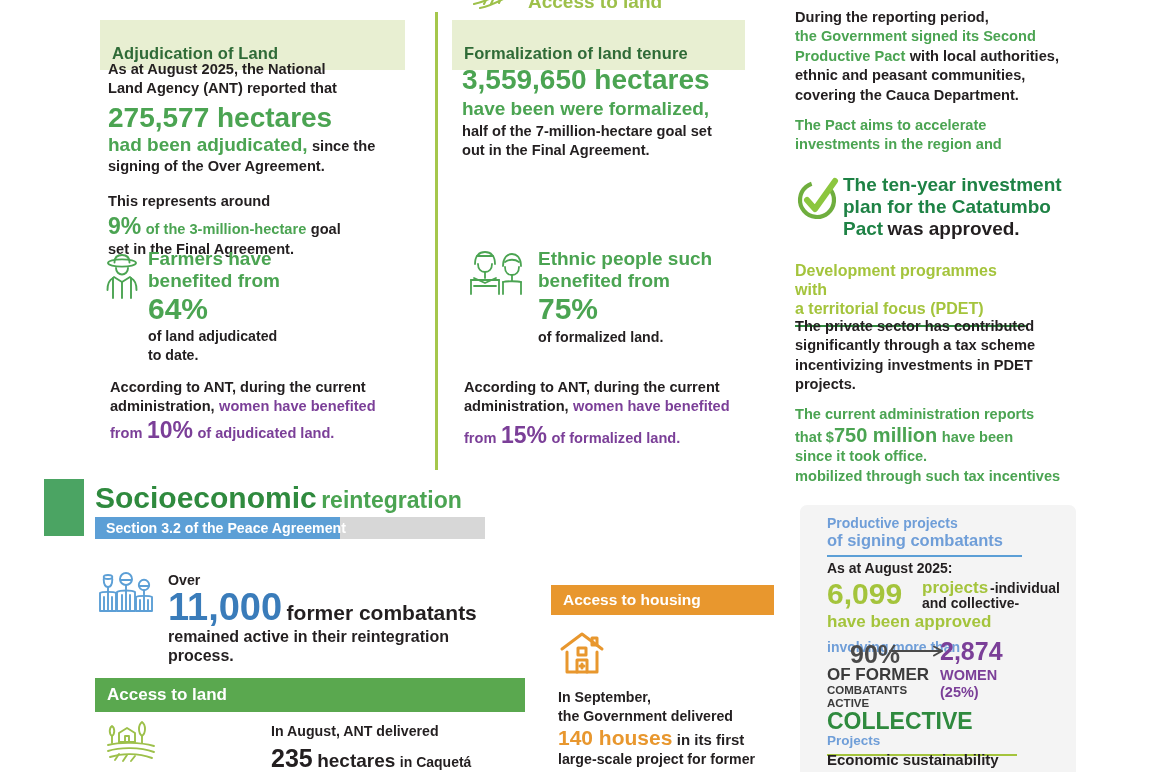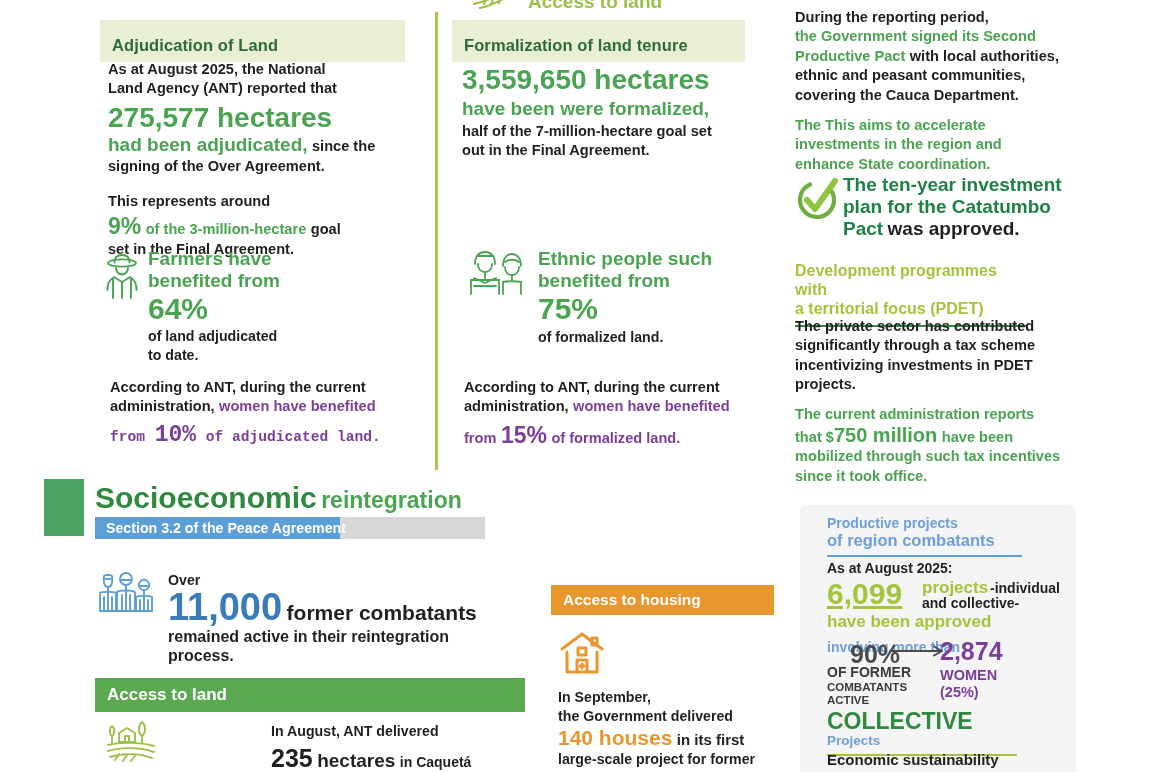--- a/index.html
+++ b/index.html
@@ -15,21 +15,21 @@
 
   
   .blk{color:#231f20;}
 
   
   .hdr-chip{
     background:#e8efd2;
     color:#2f6b37;
     font-weight:bold;
     font-size:16.5px;
-    padding:16px 0 7px 12px;
+    padding:24px 0 7px 12px;
     box-sizing:border-box;
     letter-spacing:.1px;
   }
 
   
   #top-access-title{
     left:528px;top:-9px;width:260px;
     color:#9dc04a;font-weight:bold;font-size:19px;
     white-space:nowrap;
   }
@@ -134,21 +134,21 @@
   <div class="sm blk" style="margin-top:2px;">of land adjudicated</div>
   <div class="sm blk">to date.</div>
 </div>
 
 <div class="abs" style="left:110px;top:378px;width:320px;">
   <div class="para blk">According to ANT, during the current</div>
   <div>
     <span class="para blk">administration,</span>
     <span class="para purple">women have benefited</span>
   </div>
-  <div style="margin-top:5px;font-family:Liberation Mono, monospace;">
+  <div style="">
     <span class="para purple">from</span>
     <span class="purple" style="font-size:23px;font-weight:bold;">10%</span>
     <span class="para purple">of adjudicated land.</span>
   </div>
 </div>
 
 <div class="abs hdr-chip" style="left:452px;top:20px;width:293px;">Formalization of land tenure</div>
 
 <div class="abs" style="left:462px;top:62px;width:310px;">
   <div class="big ggreen" style="margin-top:3px;">3,559,650 hectares</div>
@@ -200,23 +200,22 @@
 <div class="abs" style="left:795px;top:8px;width:282px;">
   <div class="para blk">During the reporting period,</div>
   <div class="para ggreen">the Government signed its Second</div>
   <div>
     <span class="para ggreen">Productive Pact</span>
     <span class="para blk">with local authorities,</span>
   </div>
   <div class="para blk">ethnic and peasant communities,</div>
   <div class="para blk">covering the Cauca Department.</div>
 
-  <div class="para ggreen" style="margin-top:11px;">The This aims to accelerate</div>
+  <div class="para ggreen" style="margin-top:11px;">The Pact aims to accelerate</div>
   <div class="para ggreen">investments in the region and</div>
-  <div class="para ggreen">enhance State coordination.</div>
 </div>
 
 <div class="abs" style="left:795px;top:176px;width:46px;height:46px;">
   <svg viewBox="0 0 46 46" width="46" height="46">
     <circle cx="22" cy="24" r="17" fill="none" stroke="#6fae3e" stroke-width="4.2" stroke-dasharray="86 20" transform="rotate(-40 22 24)"></circle>
     <path d="M12 24 L20 33 L40 5" fill="none" stroke="#8cc63f" stroke-width="6" stroke-linecap="round" stroke-linejoin="round"></path>
   </svg>
 </div>
 <div class="abs" style="left:843px;top:174px;width:235px;">
   <div class="mid dkgreen" style="line-height:1.17;">The ten-year investment</div>
@@ -237,22 +236,22 @@
   <div class="para blk">The private sector has contributed</div>
   <div class="para blk">significantly through a tax scheme</div>
   <div class="para blk">incentivizing investments in PDET</div>
   <div class="para blk">projects.</div>
 
   <div class="para ggreen" style="margin-top:10px;">The current administration reports</div>
   <div>
     <span class="para ggreen">that $</span><span class="ggreen" style="font-size:20px;font-weight:bold;">750 million</span>
     <span class="para ggreen">have been</span>
   </div>
+  <div class="para ggreen">since it took office.</div>
   <div class="para ggreen">mobilized through such tax incentives</div>
-  <div class="para ggreen">since it took office.</div>
 </div>
 
 <div class="abs" id="socio-swatch"></div>
 <div class="abs" id="socio-title">
   <span class="w1">Socioeconomic</span>
   <span class="w2">reintegration</span>
 </div>
 <div class="abs" id="socio-bar-grey"></div>
 <div class="abs" id="socio-bar-blue"></div>
 <div class="abs" id="socio-bar-label">Section 3.2 of the Peace Agreement</div>
@@ -339,41 +338,41 @@
     <span class="blk" style="font-size:15px;font-weight:bold;">in its first</span>
   </div>
   <div class="sm blk">large-scale project for former</div>
   <div class="sm blk">combatants of Indigenous</div>
 </div>
 
 <div class="abs" id="prod-card"></div>
 
 <div class="abs" style="left:827px;top:515px;width:195px;">
   <div class="steelblue" style="font-size:14px;font-weight:bold;line-height:1.15;">Productive projects</div>
-  <div class="steelblue" style="font-size:16.5px;font-weight:bold;line-height:1.15;">of region combatants</div>
+  <div class="steelblue" style="font-size:16.5px;font-weight:bold;line-height:1.15;">of signing combatants</div>
   <div class="card-rule" style="margin-top:5px;"></div>
 </div>
 
 <div class="abs" style="left:827px;top:560px;width:240px;">
   <div class="blk" style="font-size:14px;font-weight:bold;">As at August 2025:</div>
   <div style="position:relative;height:36px;margin-top:1px;">
-    <span class="limetext" style="font-size:30px;font-weight:bold;position:absolute;left:0;top:0;text-decoration:underline;">6,099</span>
+    <span class="limetext" style="font-size:30px;font-weight:bold;position:absolute;left:0;top:0;">6,099</span>
     <span class="limetext" style="font-size:17px;font-weight:bold;position:absolute;left:95px;top:1px;">projects</span>
     <span class="blk" style="font-size:14px;font-weight:bold;position:absolute;left:163px;top:3px;">-individual</span>
     <span class="blk" style="font-size:14px;font-weight:bold;position:absolute;left:95px;top:18px;">and collective-</span>
   </div>
   <div class="limetext" style="font-size:17px;font-weight:bold;margin-top:-1px;">have been approved</div>
   <div class="steelblue" style="font-size:14px;font-weight:bold;margin-top:7px;">involving more than</div>
 </div>
 
 <div class="abs" style="left:850px;top:640px;">
   <span style="font-size:25px;font-weight:bold;color:#4a4a4a;">90%</span>
 </div>
 <div class="abs" style="left:827px;top:665px;width:110px;line-height:1.13;">
-  <div style="font-size:14px;font-weight:bold;color:#3b3b3b;">OF FORMER</div>
+  <div style="font-size:17px;font-weight:bold;color:#3b3b3b;">OF FORMER</div>
   <div style="font-size:11.5px;font-weight:bold;color:#3b3b3b;">COMBATANTS</div>
   <div style="font-size:11.5px;font-weight:bold;color:#3b3b3b;">ACTIVE</div>
 </div>
 
 <div class="abs" style="left:889px;top:645px;width:58px;height:12px;">
   <svg viewBox="0 0 58 12" width="58" height="12">
     <g stroke="#4a4a4a" stroke-width="2" fill="none" stroke-linecap="round" stroke-linejoin="round">
       <path d="M1 6 L52 6"></path>
       <path d="M45 1.5 L53 6 L45 10.5"></path>
     </g>

